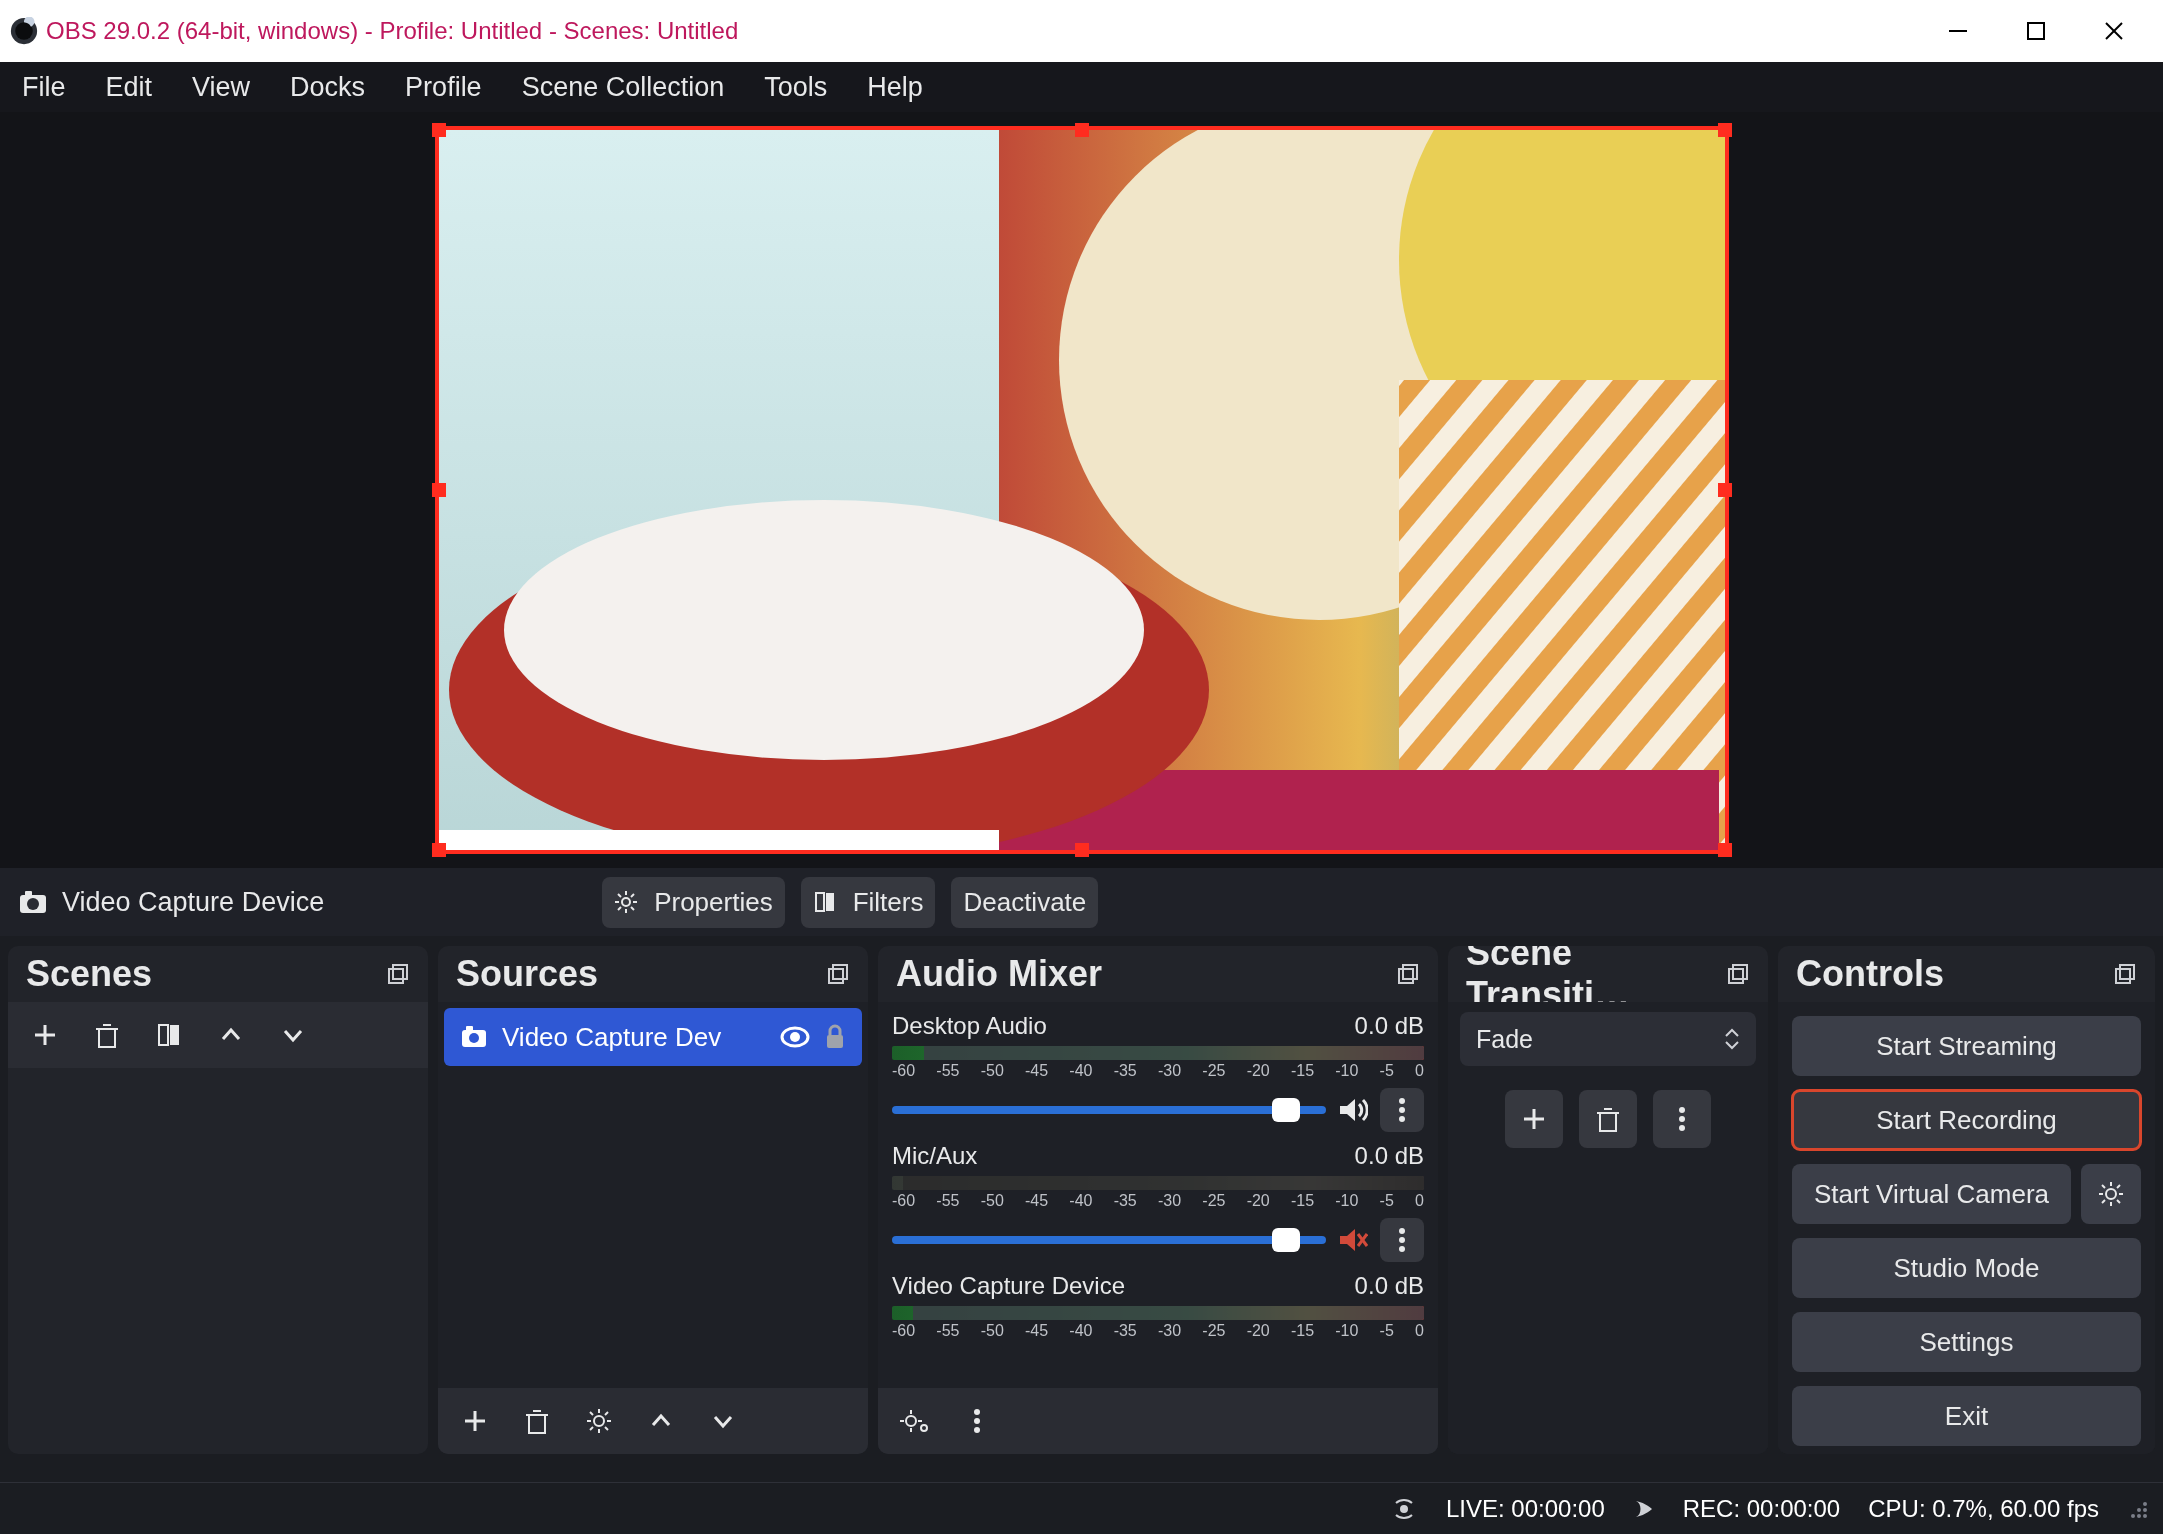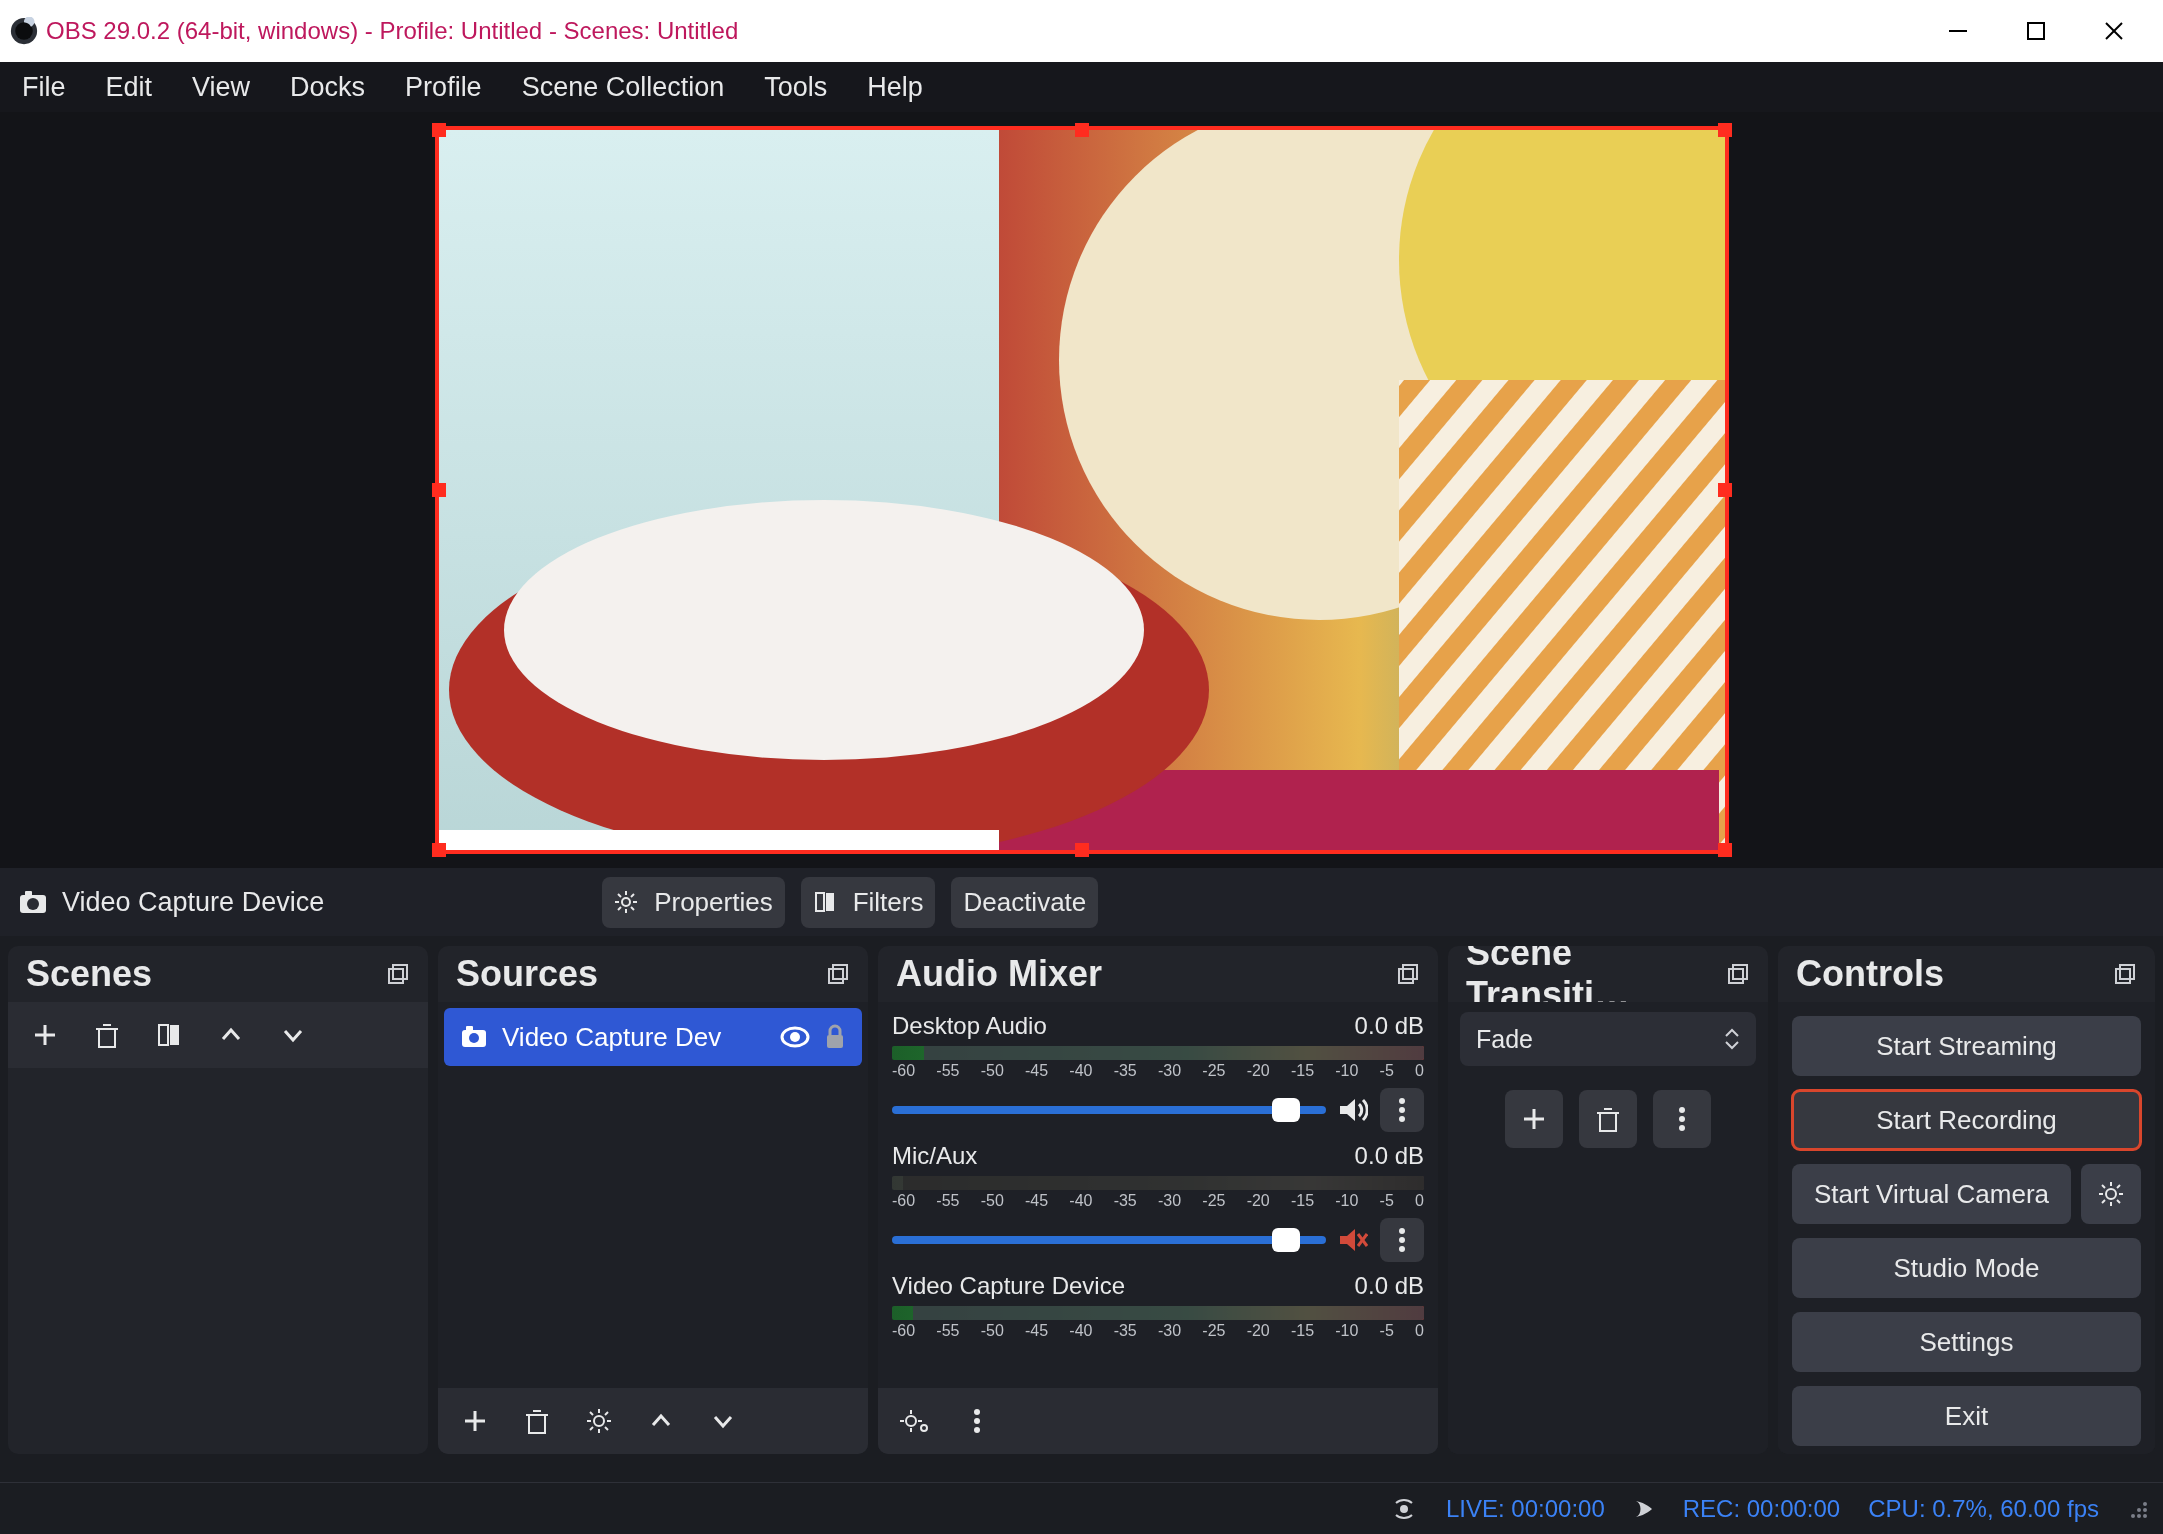--- a/index.html
+++ b/index.html
@@ -61,21 +61,21 @@
 .dur-input { width:132px; height:52px; background:#2c2e36; border-radius:8px; display:flex; align-items:center; padding:0 14px; }
 .trans-tools { display:flex; gap:16px; justify-content:center; margin-top:24px; }
 .tt-btn { width:58px; height:58px; background:#36383f; border-radius:8px; display:flex; align-items:center; justify-content:center; }
 
 .ctrl-col { display:flex; flex-direction:column; gap:14px; padding:14px 14px; }
 .ctrl-btn { height:60px; background:#3b3e48; border-radius:8px; display:flex; align-items:center; justify-content:center; font-size:26px; }
 .ctrl-btn.highlight { outline:3px solid #d9462c; outline-offset:-2px; background:#36383f; }
 .ctrl-row { display:flex; gap:10px; }
 .gear-side { width:60px; background:#3b3e48; border-radius:8px; display:flex; align-items:center; justify-content:center; }
 
-.statusbar { height:52px; position:absolute; left:0; right:0; bottom:0; background:#1b1d22; display:flex; align-items:center; padding:0 14px; gap:28px; font-size:24px; color:#3b82f6; border-top:1px solid #2e3038; }
+.statusbar { height:52px; position:absolute; left:0; right:0; bottom:0; background:#1b1d22; display:flex; align-items:center; padding:0 14px; gap:28px; font-size:24px; color:#ffffff; border-top:1px solid #2e3038; }
 .statusbar .right { margin-left:auto; display:flex; align-items:center; gap:28px; }
 .grip { width:22px; height:22px; display:flex; align-items:flex-end; justify-content:flex-end; }
 svg { display:block; }
 </style>
 </head>
 <body>
 
 <div class="titlebar">
   <span class="app-icon">
     <svg viewBox="0 0 32 32" width="28" height="28">

